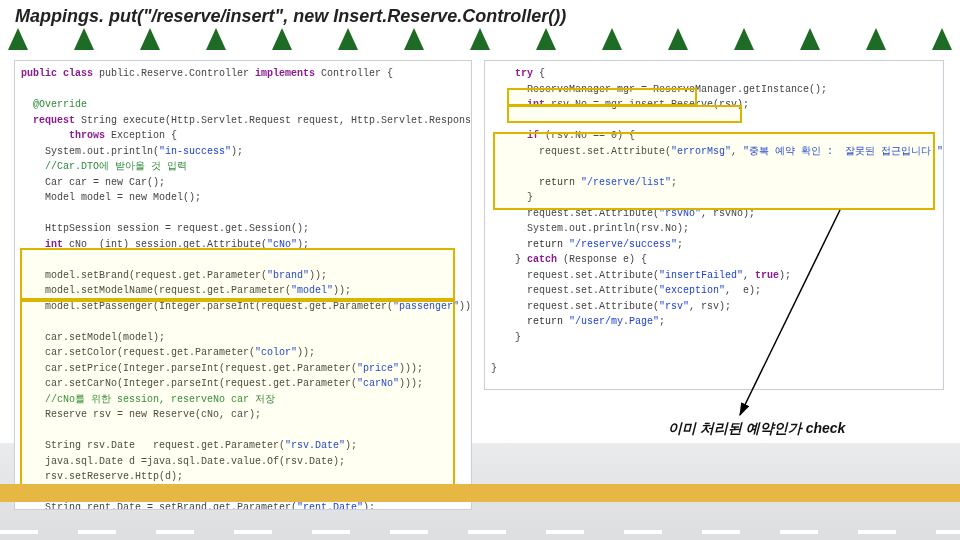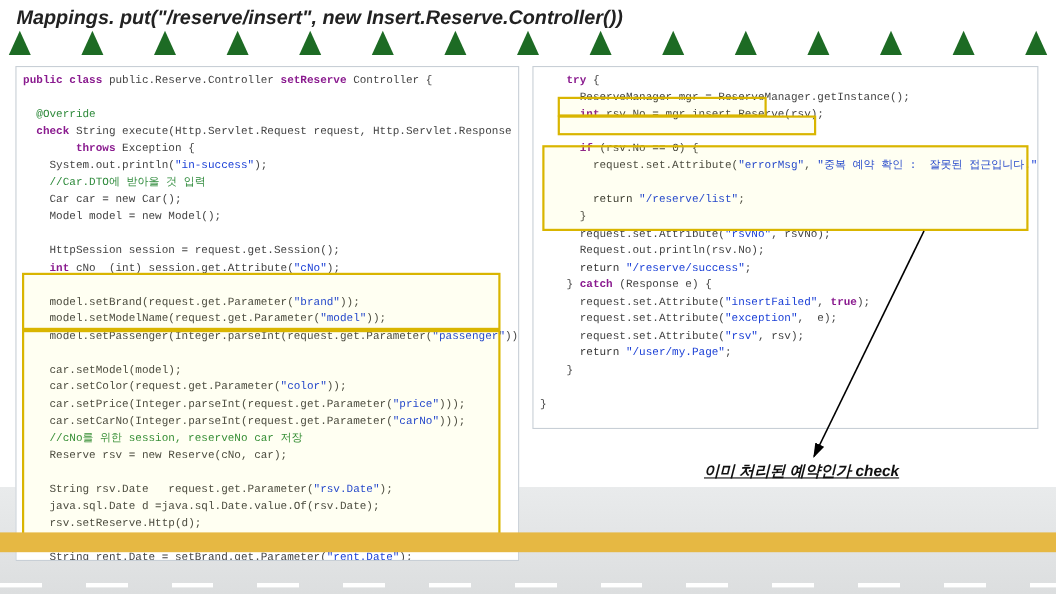--- a/index.html
+++ b/index.html
@@ -48,24 +48,23 @@
   .box2 { top:105px; left:507px; width:235px; height:18px; }
   .box3 { top:132px; left:493px; width:442px; height:78px; }
   .box4 { top:248px; left:20px;  width:435px; height:52px; }
   .box5 { top:300px; left:20px;  width:435px; height:200px; }
 
   
   .arrow {
     position:absolute; z-index:3;
   }
   .annot {
-    position:absolute; top:420px; left:640px;
+    position:absolute; top:420px; left:668px;
     font-style:italic; font-weight:700; font-size:14px;
     color:#111;
-    text-decoration:underline;
   }
   
   .road {
     position:absolute; bottom:6px; left:0; width:100%; height:4px;
     background: repeating-linear-gradient(90deg,#fff 0 38px,transparent 38px 78px);
   }
   .band {
     position:absolute; top:484px; left:0; width:100%; height:18px;
     background:#e6b843;
   }
@@ -86,24 +85,24 @@
     <div class="tree"></div>
     <div class="tree"></div>
     <div class="tree"></div>
   <div class="tree"></div>
     <div class="tree"></div>
     <div class="tree"></div>
 </div>
 
 <div class="title">Mappings. put("/reserve/insert", new Insert.Reserve.Controller())</div>
 
-<div class="panel panel-left"><span class="kw">public class </span><span>public.Reserve.Controller </span><span class="kw">setReserve </span><span>Controller {</span>
+<div class="panel panel-left"><span class="kw">public class </span><span>public.Reserve.Controller </span><span class="kw">implements </span><span>Controller {</span>
 <span></span>
 <span class="cmt">  @Override</span>
-<span class="kw">  check </span><span>String execute(Http.Servlet.Request request, Http.Servlet.Response response)</span>
+<span class="kw">  request </span><span>String execute(Http.Servlet.Request request, Http.Servlet.Response response)</span>
 <span class="kw">        throws </span><span>Exception {</span>
 <span>    System.out.println(</span><span class="str">"in-success"</span><span>);</span>
 <span class="cmt">    //Car.DTO에 받아올 것 입력</span>
 <span>    Car car = new Car();</span>
 <span>    Model model = new Model();</span>
 <span></span>
 <span>    HttpSession session = request.get.Session();</span>
 <span class="kw">    int </span><span>cNo  (int) session.get.Attribute(</span><span class="str">"cNo"</span><span>);</span>
 <span></span>
 <span>    model.setBrand(request.get.Parameter(</span><span class="str">"brand"</span><span>));</span>
@@ -132,21 +131,21 @@
 <div class="panel panel-right"><span class="kw">    try </span><span>{</span>
 <span>      ReserveManager mgr = ReserveManager.getInstance();</span>
 <span class="kw">      int </span><span>rsv.No = mgr.insert.Reserve(rsv);</span>
 <span></span>
 <span class="kw">      if </span><span>(rsv.No == 0) {</span>
 <span>        request.set.Attribute(</span><span class="str">"errorMsg"</span><span>, </span><span class="str">"중복 예약 확인 :  잘못된 접근입니다."</span><span>);</span>
 <span></span>
 <span class="kw ret">        return </span><span class="str">"/reserve/list"</span><span>;</span>
 <span>      }</span>
 <span>      request.set.Attribute(</span><span class="str">"rsvNo"</span><span>, rsvNo);</span>
-<span>      Request.out.println(rsv.No);</span>
+<span>      System.out.println(rsv.No);</span>
 <span class="kw ret">      return </span><span class="str">"/reserve/success"</span><span>;</span>
 <span>    } </span><span class="kw">catch </span><span>(Response e) {</span>
 <span>      request.set.Attribute(</span><span class="str">"insertFailed"</span><span>, </span><span class="kw">true</span><span>);</span>
 <span>      request.set.Attribute(</span><span class="str">"exception"</span><span>,  e);</span>
 <span>      request.set.Attribute(</span><span class="str">"rsv"</span><span>, rsv);</span>
 <span class="kw ret">      return </span><span class="str">"/user/my.Page"</span><span>;</span>
 <span>    }</span>
 <span></span>
 <span>}</span></div>
 

